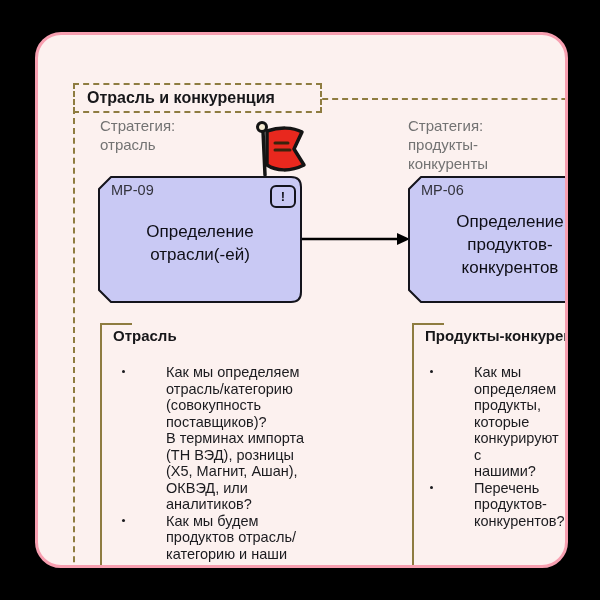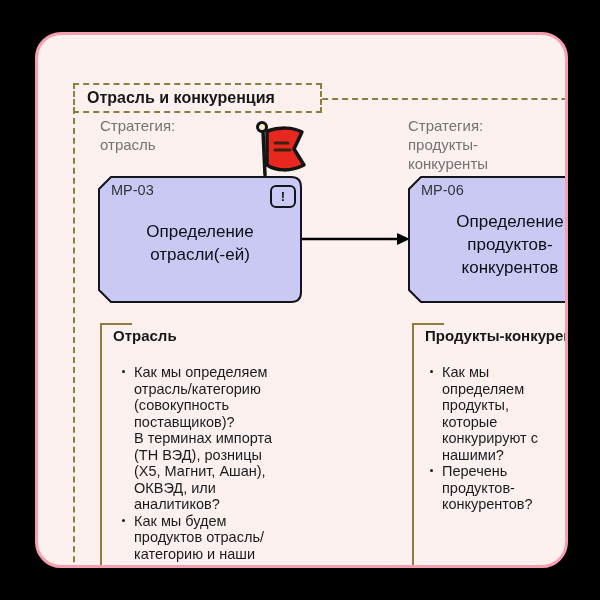--- a/index.html
+++ b/index.html
@@ -31,21 +31,21 @@
   .mp04 .card-title{top:44px;}
   .mp05 .card-title{top:34px;}
   .arrow{left:264px;top:197px;}
   .bracket{width:30px;height:245px;border-left:2px solid #8e7c40;border-top:2px solid #8e7c40;}
   .bracket-left{left:62px;top:288px;}
   .bracket-right{left:374px;top:288px;}
   .section-heading{font-size:15px;font-weight:700;color:#17171a;white-space:nowrap;}
   .heading-left{left:75px;top:292px;}
   .heading-right{left:387px;top:292px;}
   .bullets{list-style:none;margin:0;padding:0;font-size:14.5px;line-height:16.5px;color:#1b1b1f;}
-  .bullets li{display:flex;}
+  .bullets li{display:flex;gap:32px;}
   .bullets .dot{flex:none;width:12px;padding-top:6px;}
   .bullets .dot i{display:block;width:3px;height:3px;border-radius:50%;background:#1b1b1f;}
   .btxt{white-space:pre-line;}
   .list-left{left:84px;top:329px;}
   .list-right{left:392px;top:329px;}
 </style>
 </head>
 <body>
 
 <div id="canvas">
@@ -67,21 +67,21 @@
     </svg>
 
     <div class="abs strategy strategy-right">Стратегия:
 продукты-
 конкуренты</div>
 
     <div class="abs task-card mp04">
       <svg class="shape" width="204" height="127" viewBox="0 0 204 127">
         <path d="M13,1 H193 Q203,1 203,11 V116 Q203,126 193,126 H13 L1,114 V13 Z" fill="#c9c9f4" stroke="#14141c" stroke-width="2" stroke-linejoin="round"></path>
       </svg>
-      <span class="card-id">МР-03</span>
+      <span class="card-id">МР-09</span>
       <span class="alert-box">!</span>
       <div class="card-title">Определение
 отрасли(-ей)</div>
     </div>
 
     <svg class="abs arrow" width="108" height="14" viewBox="0 0 108 14">
       <line x1="0" y1="7" x2="95" y2="7" stroke="#000" stroke-width="2.5"></line>
       <polygon points="95,1 108,7 95,13" fill="#000"></polygon>
     </svg>
 

